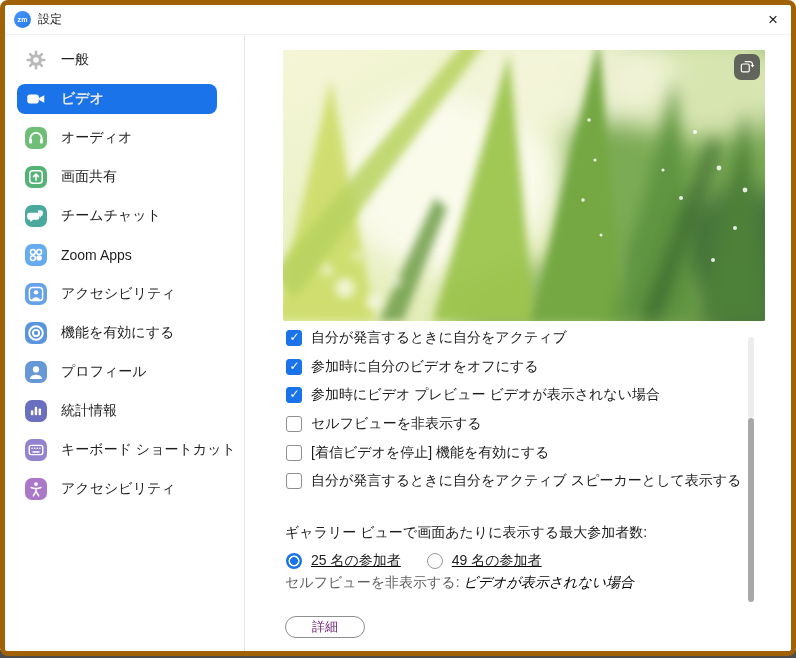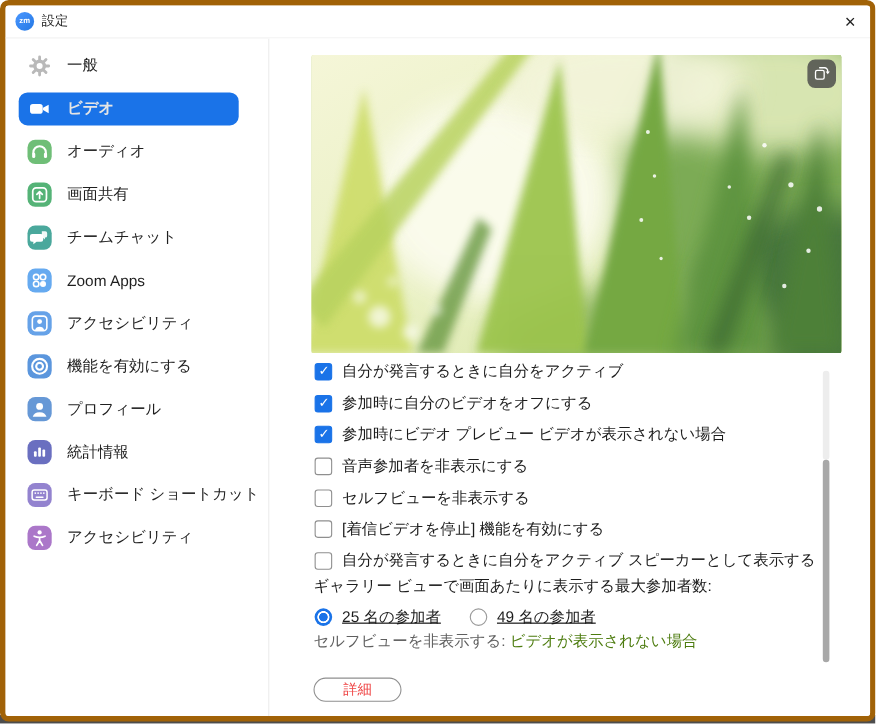--- a/index.html
+++ b/index.html
@@ -42,23 +42,23 @@
   .checkbox.on::after { content:"✓"; position:absolute; left:2.5px; top:-1px; color:#fff; font-size:12px; font-weight:bold; }
   .cb-lbl { margin-left:9px; font-size:14px; color:#1c1c1c; white-space:nowrap; }
   .gallery-lbl { position:absolute; left:40px; top:489px; font-size:14px; color:#1c1c1c; white-space:nowrap; }
   .radio-row { position:absolute; left:41px; top:516px; display:flex; align-items:center; height:20px;text-decoration:underline; }
   .radio { width:16px; height:16px; border-radius:50%; border:1px solid #9a9a9a; background:#fff; flex:none; cursor:pointer; }
   .radio.on { border:none; background:radial-gradient(circle at center,#1a73e8 0 3.6px,#ffffff 4.2px 5.2px,#1a73e8 5.8px 100%); }
   .radio-lbl { margin-left:9px; font-size:14px; color:#1c1c1c; white-space:nowrap; }
   .radio-gap { width:26px; flex:none; }
   .trouble-row { position:absolute; left:40px; top:539px; font-size:14px; white-space:nowrap; }
   .trouble-pre { color:#5f5f5f; }
-  .trouble-link { color:#4d7c0f; text-decoration:none; cursor:pointer; }
+  .trouble-link { color:#000000; text-decoration:none; cursor:pointer;font-style:italic; }
   .adv-btn { position:absolute; left:40px; top:581px; width:80px; height:22px; border:1px solid #8f8f8f; border-radius:11px;
-    background:#fff; font-size:13px; color:#ef4444; display:flex; align-items:center; justify-content:center; cursor:pointer;
+    background:#fff; font-size:13px; color:#701a75; display:flex; align-items:center; justify-content:center; cursor:pointer;
     font-family:"Liberation Sans","DejaVu Sans",sans-serif; }
   
   .scroll-track { position:absolute; right:37px; top:302px; width:6px; height:295px; border-radius:3px; }
   .scroll-upper { position:absolute; left:0; top:0; width:6px; height:81px; background:#ededed; border-radius:3px; }
   .scroll-thumb { position:absolute; left:0; top:81px; width:6px; height:184px; background:#a8a8a8; border-radius:3px; cursor:pointer; }
 </style>
 </head>
 <body>
 
 <div class="stage">
@@ -288,24 +288,20 @@
           <div class="cb-row">
             <span class="checkbox on"></span>
             <span class="cb-lbl">参加時に自分のビデオをオフにする</span>
           </div>
           <div class="cb-row">
             <span class="checkbox on"></span>
             <span class="cb-lbl">参加時にビデオ プレビュー ビデオが表示されない場合</span>
           </div>
           <div class="cb-row">
             <span class="checkbox"></span>
-            <span class="cb-lbl">音声参加者を非表示にする</span>
-          </div>
-          <div class="cb-row">
-            <span class="checkbox"></span>
             <span class="cb-lbl">セルフビューを非表示する</span>
           </div>
           <div class="cb-row">
             <span class="checkbox"></span>
             <span class="cb-lbl">[着信ビデオを停止] 機能を有効にする</span>
           </div>
           <div class="cb-row">
             <span class="checkbox"></span>
             <span class="cb-lbl">自分が発言するときに自分をアクティブ スピーカーとして表示する</span>
           </div>

